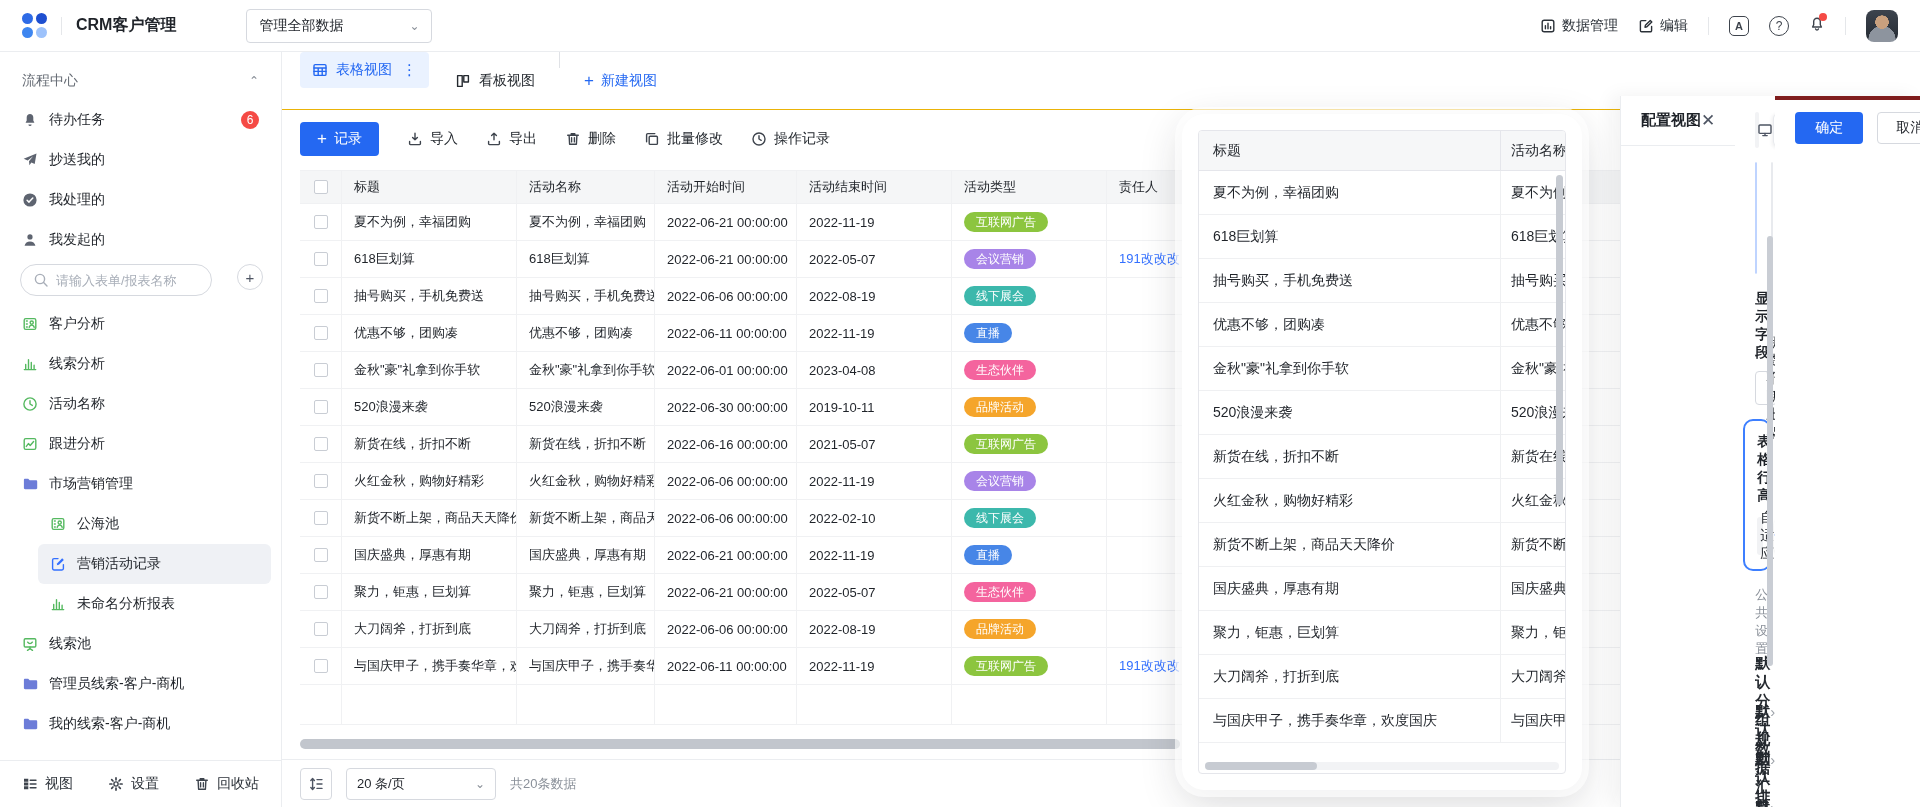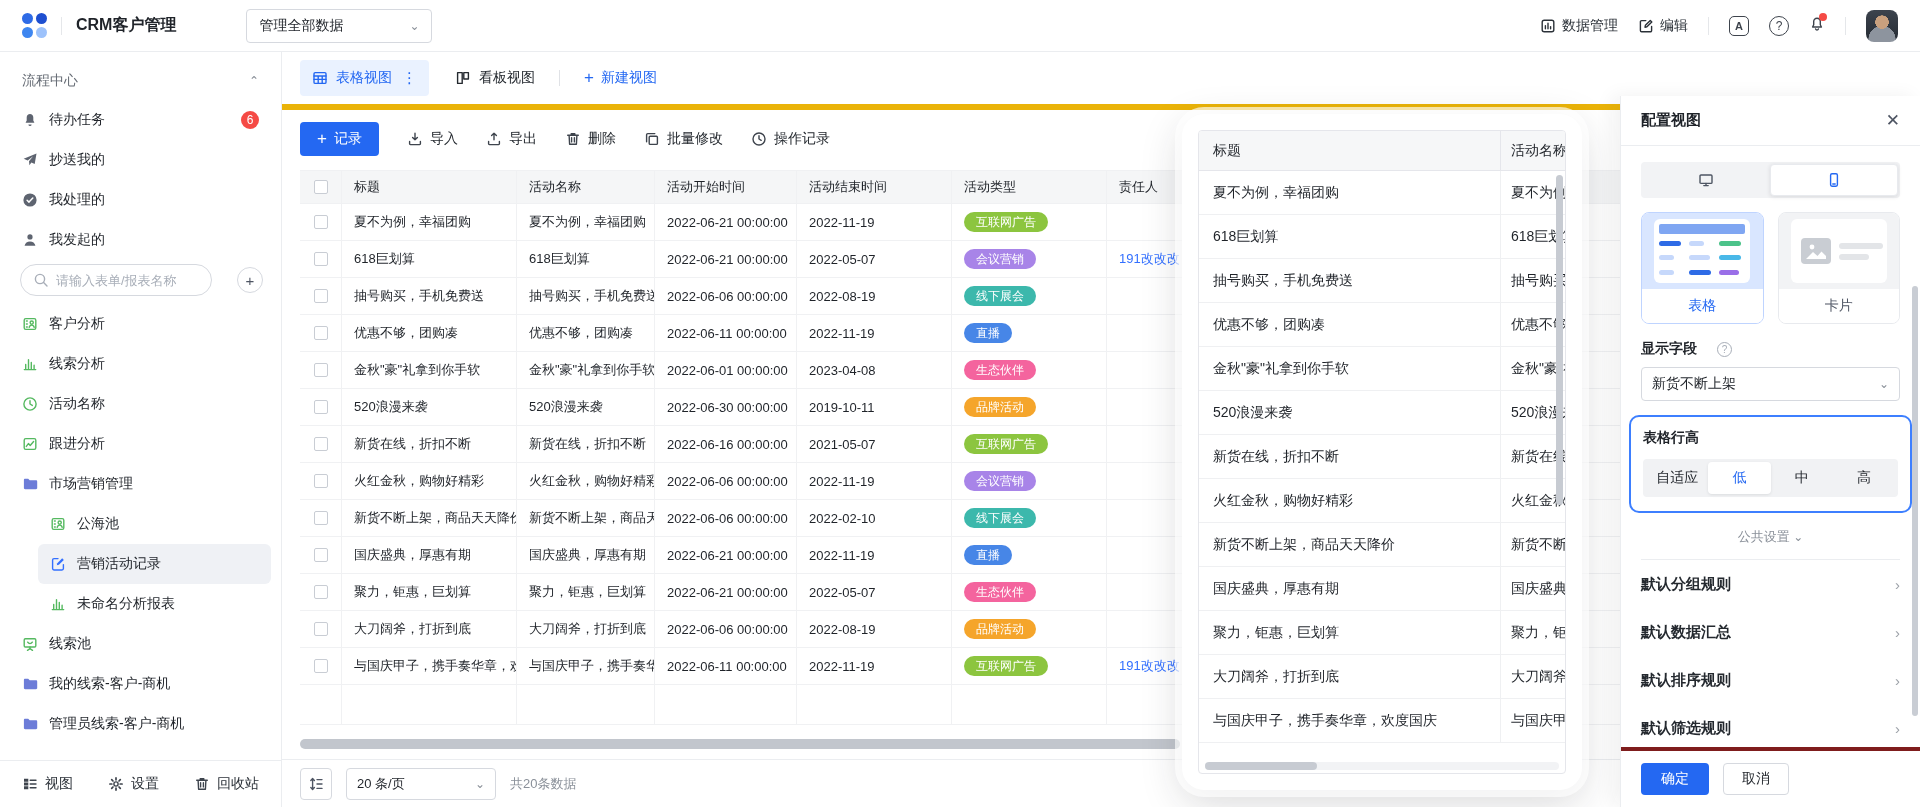--- a/index.html
+++ b/index.html
@@ -35,31 +35,31 @@
 .side-scroll{flex:1;overflow:hidden;padding-top:10px}
 .side-head{height:38px;display:flex;align-items:center;justify-content:space-between;padding:0 22px;color:#646A73}
 .side-item{height:40px;margin:0 10px;padding:0 12px;border-radius:6px;display:flex;align-items:center;gap:11px;color:#1F2329;cursor:default}
 .side-item.active{background:#EFF1F5}
 .side-item.indent{margin-left:38px}
 .side-item .ic{color:#5E6470}
 .side-item.green .ic{color:#55B960}
 .side-item.folder .ic{color:#6C7CD8}
 .side-item.blue .ic{color:#3370FF}
 .badge{margin-left:auto;background:#F54A45;color:#fff;border-radius:9px;min-width:18px;height:18px;font-size:12px;display:flex;align-items:center;justify-content:center;padding:0 5px}
-.search-row{display:flex;align-items:center;gap:25px;margin:4px 18px 8px 20px}
+.search-row{display:flex;align-items:flex-start;gap:25px;margin:4px 18px 8px 20px}
 .search-box{flex:1;height:32px;border:1px solid #D6D9DF;border-radius:16px;display:flex;align-items:center;gap:7px;padding:0 12px;color:#8A9099}
 .search-box input{border:none;outline:none;width:100%;font-size:13px;color:#1F2329;background:transparent;font-family:inherit}
 .search-box input::placeholder{color:#A8AEB8}
 .add-btn{width:26px;height:26px;border:1px solid #D6D9DF;border-radius:50%;display:flex;align-items:center;justify-content:center;color:#4E5563;font-size:15px}
 .side-foot{height:47px;border-top:1px solid #EBEDF0;display:flex;align-items:center;justify-content:space-between;padding:0 22px;color:#2B3138}
 .foot-item{display:flex;align-items:center;gap:7px}
 .foot-item .ic{color:#3E444D}
 
 .content{position:absolute;left:282px;top:52px;right:0;bottom:0;background:#fff}
-.tabrow{height:58px;border-bottom:6px solid #eab308;display:flex;align-items:center;padding:0 18px}
+.tabrow{height:58px;border-bottom:1px solid #eab308;display:flex;padding:0 18px}
 .tab-active{background:#EAF2FF;color:#2468F2;height:36px;border-radius:4px;display:flex;align-items:center;gap:8px;padding:0 12px}
 .kebab{color:#2468F2;font-size:15px;letter-spacing:0;margin-left:2px}
 .tab{display:flex;align-items:center;gap:8px;margin-left:26px;color:#24292F}
 .vdiv{width:1px;height:16px;background:#E0E2E6;margin:0 24px}
 .newview{color:#2468F2;display:flex;align-items:center;gap:7px}
 .toolbar{height:58px;display:flex;align-items:center;padding:0 18px;gap:28px}
 .btn-rec{background:#2468F2;color:#fff;height:34px;padding:0 17px;border-radius:4px;display:flex;align-items:center;gap:7px}
 .tool{display:flex;align-items:center;gap:7px;color:#24292F}
 .tool .ic{color:#3E444D}
 
@@ -86,21 +86,21 @@
 .pp-row.head{height:40px;background:#F6F7F8;border-bottom:1px solid #E5E6EB}
 .pp-c1{flex:1;padding:0 14px;display:flex;align-items:center;border-right:1px solid #EFF0F2;overflow:hidden;white-space:nowrap}
 .pp-row.head .pp-c1{border-right:1px solid #E5E6EB}
 .pp-c1 span{overflow:hidden;text-overflow:ellipsis;white-space:nowrap}
 .pp-c2{width:64px;padding:0 10px;display:flex;align-items:center;overflow:hidden;white-space:nowrap}
 .pp-vscroll{position:absolute;right:2px;top:44px;width:7px;height:330px;background:#C7CBD2;border-radius:4px}
 .pp-hscroll{position:absolute;left:6px;right:6px;bottom:3px;height:8px;border-radius:4px;background:#F2F3F5}
 .pp-hscroll .thumb{width:112px;height:8px;border-radius:4px;background:#C7CBD2}
 
 .config{position:absolute;right:0;top:96px;bottom:0;width:300px;background:#fff;border-left:1px solid #EBEDF0;
- box-shadow:-8px 0 18px rgba(31,35,41,.06);z-index:6;display:flex;flex-direction:column}
+ box-shadow:-8px 0 18px rgba(31,35,41,.06);z-index:6;display:flex;flex-direction:row}
 .cfg-head{height:50px;border-bottom:1px solid #EBEDF0;padding:0 20px;display:flex;align-items:center;justify-content:space-between;font-size:15px;font-weight:bold;flex:none}
 .close{font-size:17px;color:#4E5563;font-weight:normal}
 .cfg-body{flex:1;overflow:hidden;padding:16px 20px 0;position:relative}
 .toggle{height:36px;background:#F2F3F5;border-radius:4px;display:flex;padding:2px}
 .half{flex:1;display:flex;align-items:center;justify-content:center;border-radius:4px;color:#4E5563}
 .half.sel{background:#fff;border:1px solid #E8EAEE;box-shadow:0 1px 4px rgba(31,35,41,.12);color:#2468F2}
 .cards{display:flex;gap:14px;margin-top:14px}
 .card{flex:1;height:112px;border-radius:8px;overflow:hidden;border:1px solid #E8EAEE;display:flex;flex-direction:column;background:#fff}
 .card .cthumb{flex:1;display:flex;align-items:center;justify-content:center}
 .card.sel{border-color:#BFD4FF}
@@ -325,29 +325,29 @@
               </svg>
             </span>
             <span>线索池</span>
           </div>
           <div class="side-item folder">
             <span class="ic">
               <svg width="16" height="16" viewBox="0 0 16 16" fill="none" stroke="currentColor" stroke-width="1.4" stroke-linecap="round" stroke-linejoin="round">
                 <path d="M1.9 4c0-.7.5-1.2 1.2-1.2h3.1l1.5 1.5h6.3c.7 0 1.2.5 1.2 1.2v6.6c0 .7-.5 1.2-1.2 1.2H3.1c-.7 0-1.2-.5-1.2-1.2z" fill="currentColor" stroke="none"></path>
               </svg>
             </span>
+            <span>管理员线索-客户-商机</span>
+          </div>
+          <div class="side-item folder">
+            <span class="ic">
+              <svg width="16" height="16" viewBox="0 0 16 16" fill="none" stroke="currentColor" stroke-width="1.4" stroke-linecap="round" stroke-linejoin="round">
+                <path d="M1.9 4c0-.7.5-1.2 1.2-1.2h3.1l1.5 1.5h6.3c.7 0 1.2.5 1.2 1.2v6.6c0 .7-.5 1.2-1.2 1.2H3.1c-.7 0-1.2-.5-1.2-1.2z" fill="currentColor" stroke="none"></path>
+              </svg>
+            </span>
             <span>我的线索-客户-商机</span>
-          </div>
-          <div class="side-item folder">
-            <span class="ic">
-              <svg width="16" height="16" viewBox="0 0 16 16" fill="none" stroke="currentColor" stroke-width="1.4" stroke-linecap="round" stroke-linejoin="round">
-                <path d="M1.9 4c0-.7.5-1.2 1.2-1.2h3.1l1.5 1.5h6.3c.7 0 1.2.5 1.2 1.2v6.6c0 .7-.5 1.2-1.2 1.2H3.1c-.7 0-1.2-.5-1.2-1.2z" fill="currentColor" stroke="none"></path>
-              </svg>
-            </span>
-            <span>管理员线索-客户-商机</span>
           </div>
         </div>
     </div>
     <div class="side-foot" id="side-foot">
         <span class="foot-item">
           <span class="ic">
             <svg width="16" height="16" viewBox="0 0 16 16" fill="none" stroke="currentColor" stroke-width="1.4" stroke-linecap="round" stroke-linejoin="round">
               <path d="M2 2.7h4.3v3H2zM2 6.5h4.3v3H2zM2 10.3h4.3v3H2z" fill="currentColor" stroke="none"></path>
               <path d="M8.2 4.2H14M8.2 8H14M8.2 11.8H14"></path>
             </svg>

